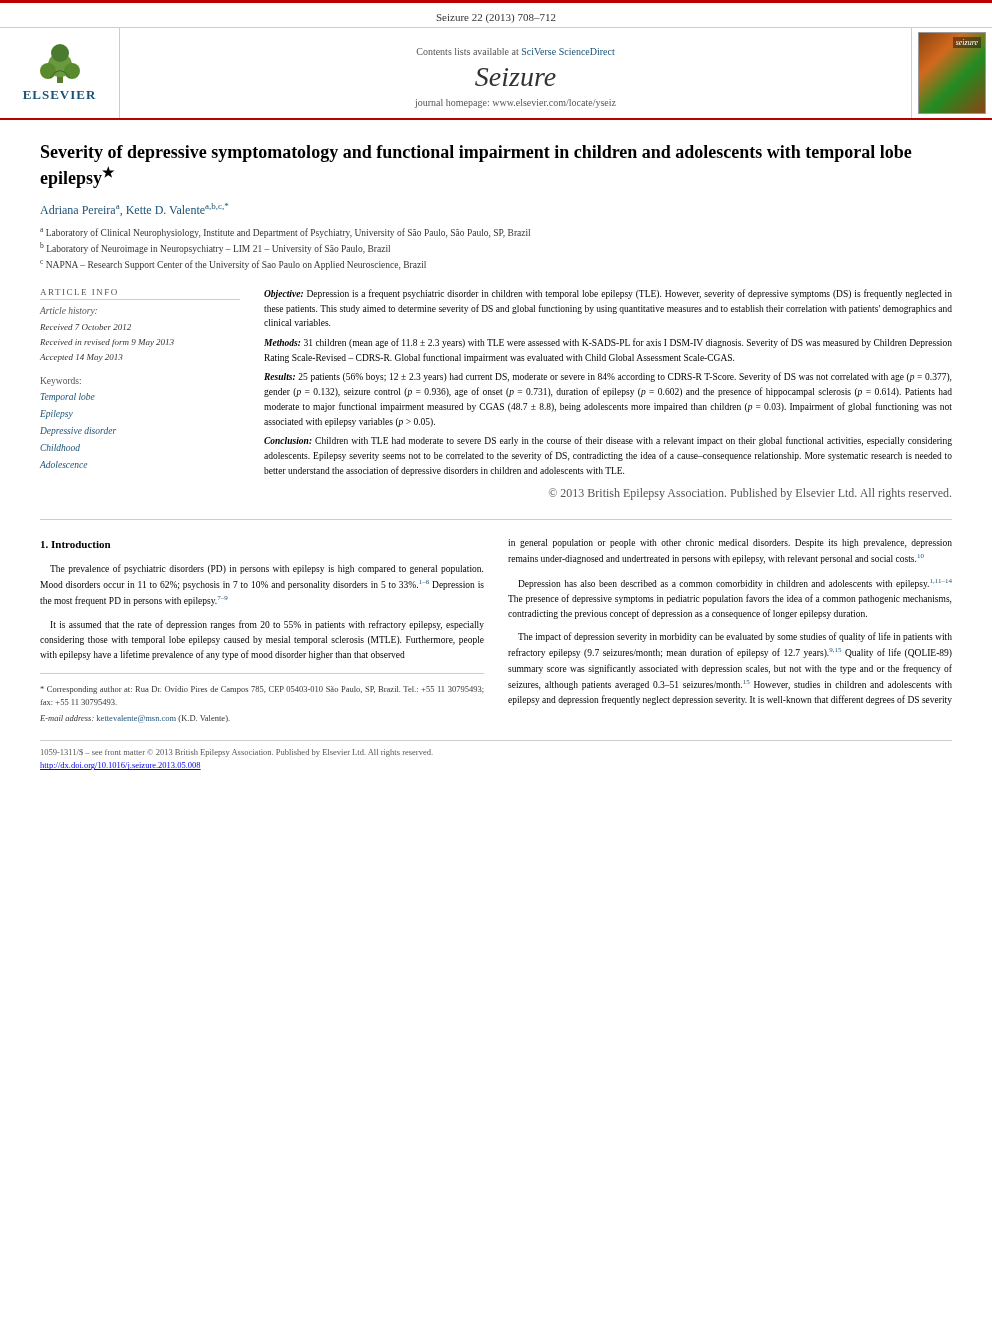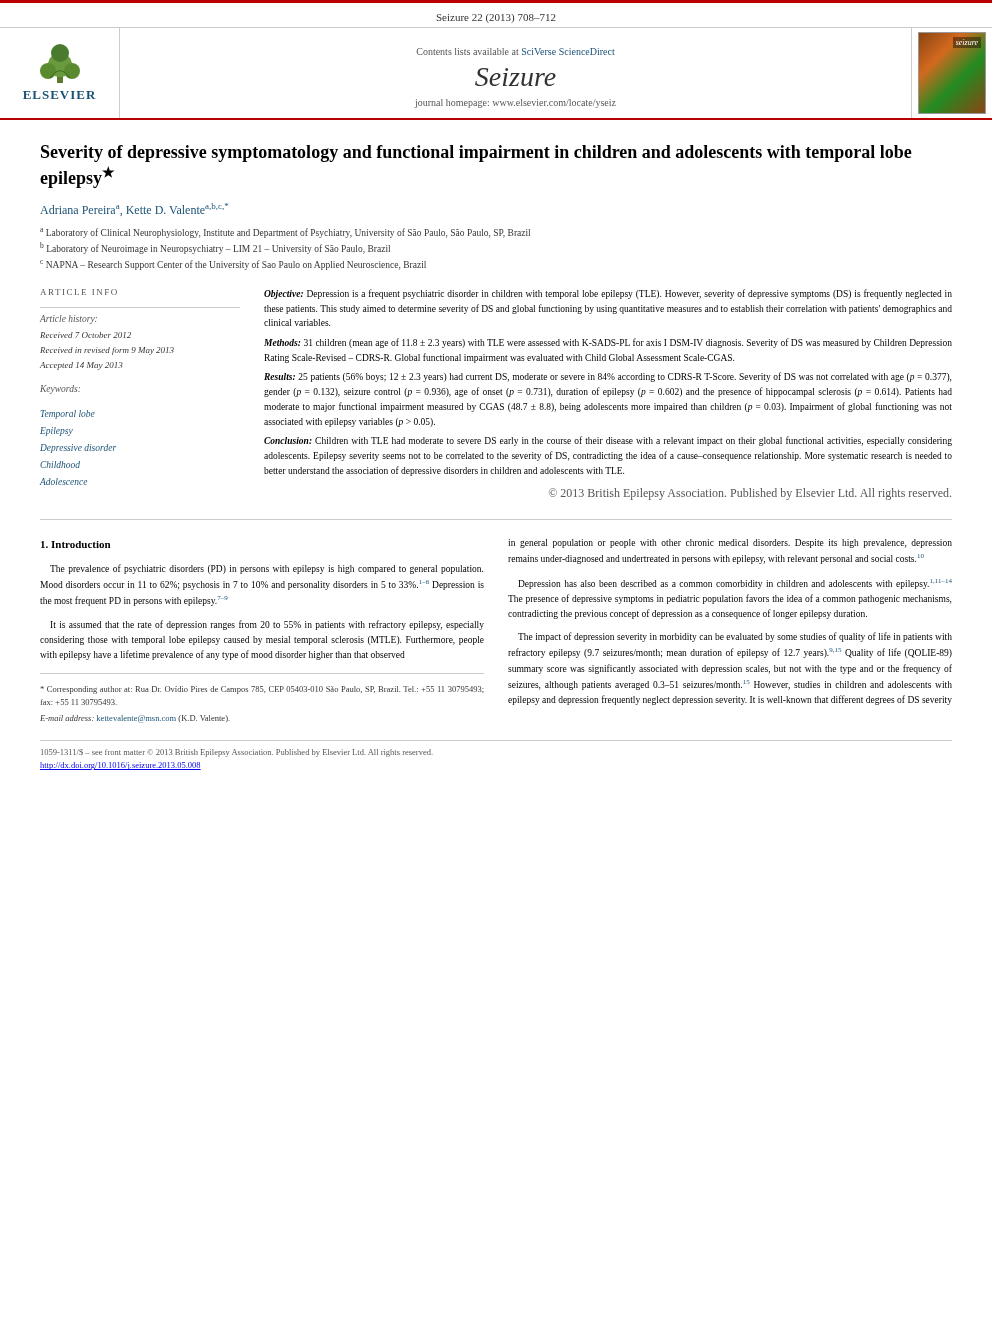--- a/index.html
+++ b/index.html
@@ -158,41 +158,40 @@
     }
     .right-col {
       flex: 1;
     }
     .section-header {
       font-size: 9px;
       font-variant: small-caps;
       letter-spacing: 1.5px;
       color: #555;
       border-bottom: 1px solid #ccc;
-      padding-bottom: 10px;
+      padding-bottom: 2px;
       margin-bottom: 6px;
     }
     .article-info-label {
       font-size: 9.5px;
       font-style: italic;
       color: #555;
       margin-bottom: 4px;
     }
     .article-info-dates {
       font-size: 9px;
       color: #333;
       line-height: 1.7;
       font-style: italic;
       margin-bottom: 10px;
     }
     .keywords-label {
       font-size: 9.5px;
-      font-style: italic;
-      color: #555;
-      margin-bottom: 12px;
+      color: #555;
+      margin-bottom: 3px;
     }
     .keywords-list {
       font-size: 9.5px;
       color: #1a5276;
       line-height: 1.8;
       font-style: italic;
     }
     
     .abstract-text {
       font-size: 9.5px;

